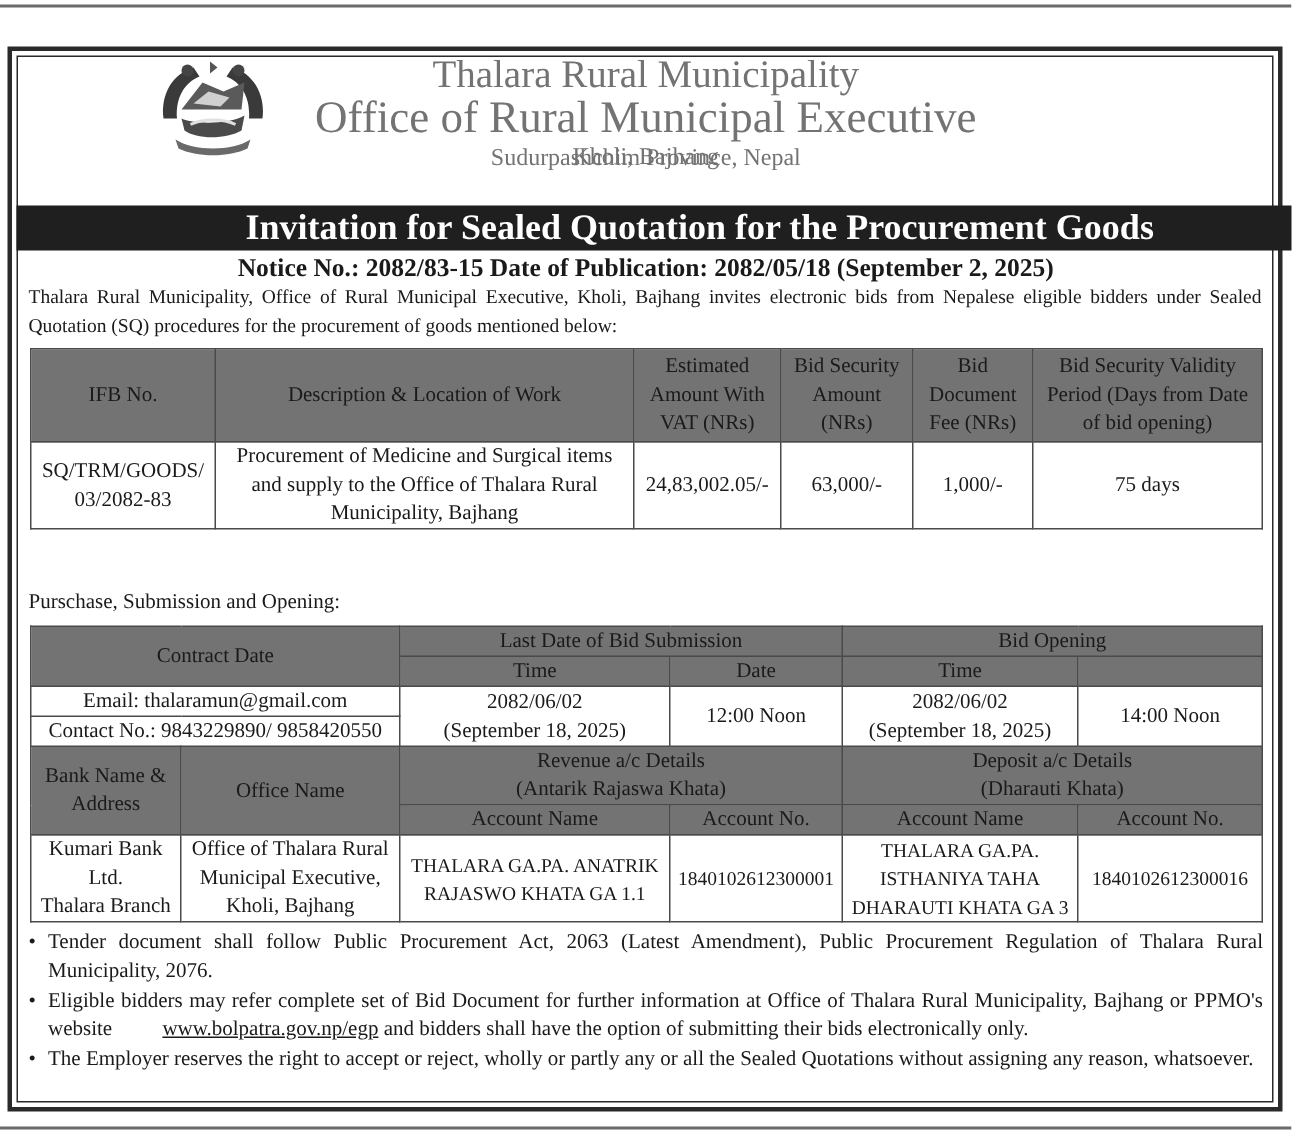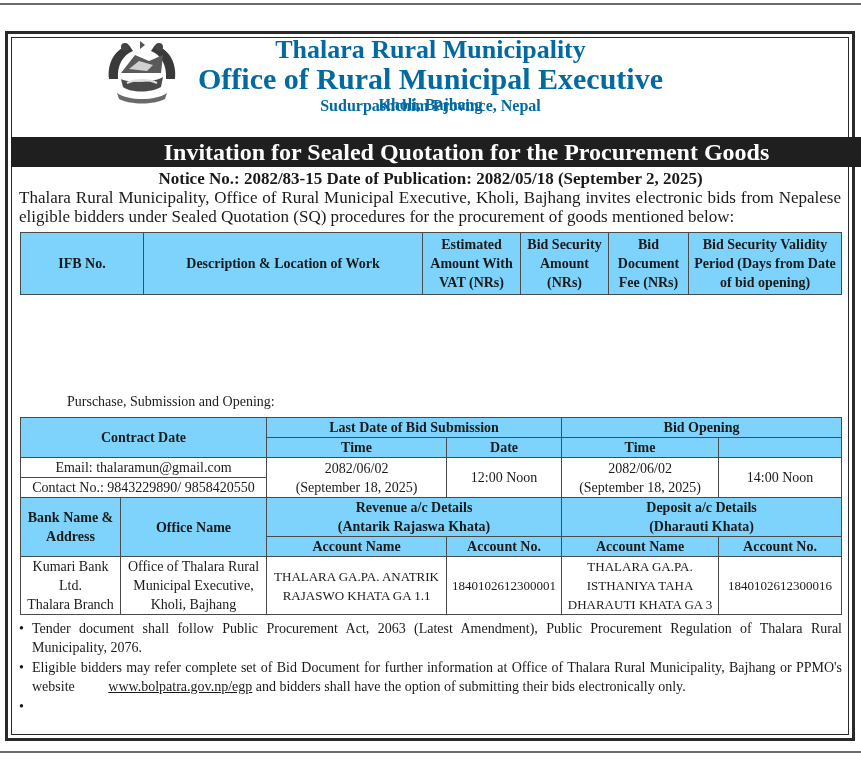--- a/index.html
+++ b/index.html
@@ -5,37 +5,37 @@
   html, body { margin:0; padding:0; background:#ffffff; }
   body { width:861px; height:764px; position:relative; overflow:hidden;
          font-family:"Liberation Serif","DejaVu Serif",serif; color:#1a1a1a; }
   .hr-top { position:absolute; left:0; top:3px; width:861px; height:2px; background:#6b6b6b; }
   .hr-bottom { position:absolute; left:0; top:751px; width:861px; height:2px; background:#6b6b6b; }
   .frame { position:absolute; left:5px; top:31px; width:850px; height:710px;
            border:3px solid #2a2a2a; box-sizing:border-box; background:#fff; }
   .frame-inner { position:absolute; left:3px; top:3px; right:3px; bottom:3px;
                  border:1px solid #2a2a2a; }
   .emblem { position:absolute; left:103px; top:39px; width:78px; height:68px; }
-  .h1 { position:absolute; left:0; width:861px; text-align:center; font-weight:bold; color:#0369a1; }
+  .h1 { position:absolute; left:0; width:861px; text-align:center; font-weight:normal; color:#737373; }
   .t1 { top:35px; font-size:26px; line-height:30px; }
   .t2 { top:62px; font-size:30px; line-height:34px; }
   .t3 { top:96px; font-size:16px; line-height:18px; }
   .t4 { top:97px; font-size:16px; line-height:18px; }
   .banner { position:absolute; left:11px; top:137px; width:839px; height:30px; background:#1f1f1f;
             color:#fff; text-align:center; font-weight:bold; font-size:24px; line-height:30px;padding-left:36px; }
   .notice { position:absolute; left:0; width:861px; top:169px; text-align:center;
             font-weight:bold; font-size:17px; line-height:20px; }
-  .intro { position:absolute; left:19px; width:822px; top:188px; font-size:17px; line-height:19px;
+  .intro { position:absolute; left:19px; width:822px; top:188px; font-size:13px; line-height:19px;
            text-align:justify; text-align-last:left; }
   table { border-collapse:collapse; position:absolute; table-layout:fixed; }
   td, th { border:1px solid #4a4a4a; text-align:center; vertical-align:middle; padding:0 2px;
            font-size:14px; line-height:19px; }
-  th { background:#7dd3fc; font-weight:bold; }
+  th { background:#737373; font-weight:normal; }
   .t-main { left:20px; top:232px; width:821px; }
-  .purchase { position:absolute; left:19px; top:392px; font-size:14px; line-height:19px;margin-left:48px; }
+  .purchase { position:absolute; left:19px; top:392px; font-size:14px; line-height:19px; }
   .t-sub { left:20px; top:417px; width:821px;border-radius:21px; }
   .small { font-size:13px; }
   .notes { position:absolute; left:18px; top:619px; width:824px; font-size:14px; line-height:19px; margin:0; padding:0; list-style:none; }
   .notes li { position:relative; padding-left:14px; text-align:justify; text-align-last:left; margin-bottom:1px; }
   .notes li .bullet { position:absolute; left:1px; top:0; }
   .link { text-decoration:underline; color:#1a1a1a;margin-left:30px; }
 </style>
 </head>
 <body>
 
@@ -80,20 +80,28 @@
       <col style="width:153px">
   </colgroup>
   <tbody>
       <tr style="height:62px">
     <th>IFB No.</th>
     <th>Description &amp; Location of Work</th>
     <th>Estimated Amount With VAT (NRs)</th>
     <th>Bid Security Amount (NRs)</th>
     <th>Bid Document Fee (NRs)</th>
     <th>Bid Security Validity Period (Days from Date of bid opening)</th>
+  </tr>
+  <tr style="height:58px">
+    <td>SQ/TRM/GOODS/ 03/2082-83</td>
+    <td>Procurement of Medicine and Surgical items and supply to the Office of Thalara Rural Municipality, Bajhang</td>
+    <td>24,83,002.05/-</td>
+    <td>63,000/-</td>
+    <td>1,000/-</td>
+    <td>75 days</td>
   </tr>
 </tbody>
   </table>
 
 <div class="purchase">Purschase, Submission and Opening:</div>
 
 <table class="t-sub">
   <colgroup>
     <col style="width:100px">
       <col style="width:146px">
@@ -175,16 +183,17 @@
   <li>
     <span class="bullet">•</span>
     <span>Tender document shall follow Public Procurement Act, 2063 (Latest Amendment), Public Procurement Regulation of Thalara Rural Municipality, 2076.</span>
   </li>
   <li>
     <span class="bullet">•</span>
     <span>Eligible bidders may refer complete set of Bid Document for further information at Office of Thalara Rural Municipality, Bajhang or PPMO's website </span><a class="link">www.bolpatra.gov.np/egp</a><span> and bidders shall have the option of submitting their bids electronically only.</span>
   </li>
   <li>
     <span class="bullet">•</span>
+    <span>The Employer reserves the right to accept or reject, wholly or partly any or all the Sealed Quotations without assigning any reason, whatsoever.</span>
   </li>
 </ul>
 
 <div class="hr-bottom"></div>
 
 </body></html>

